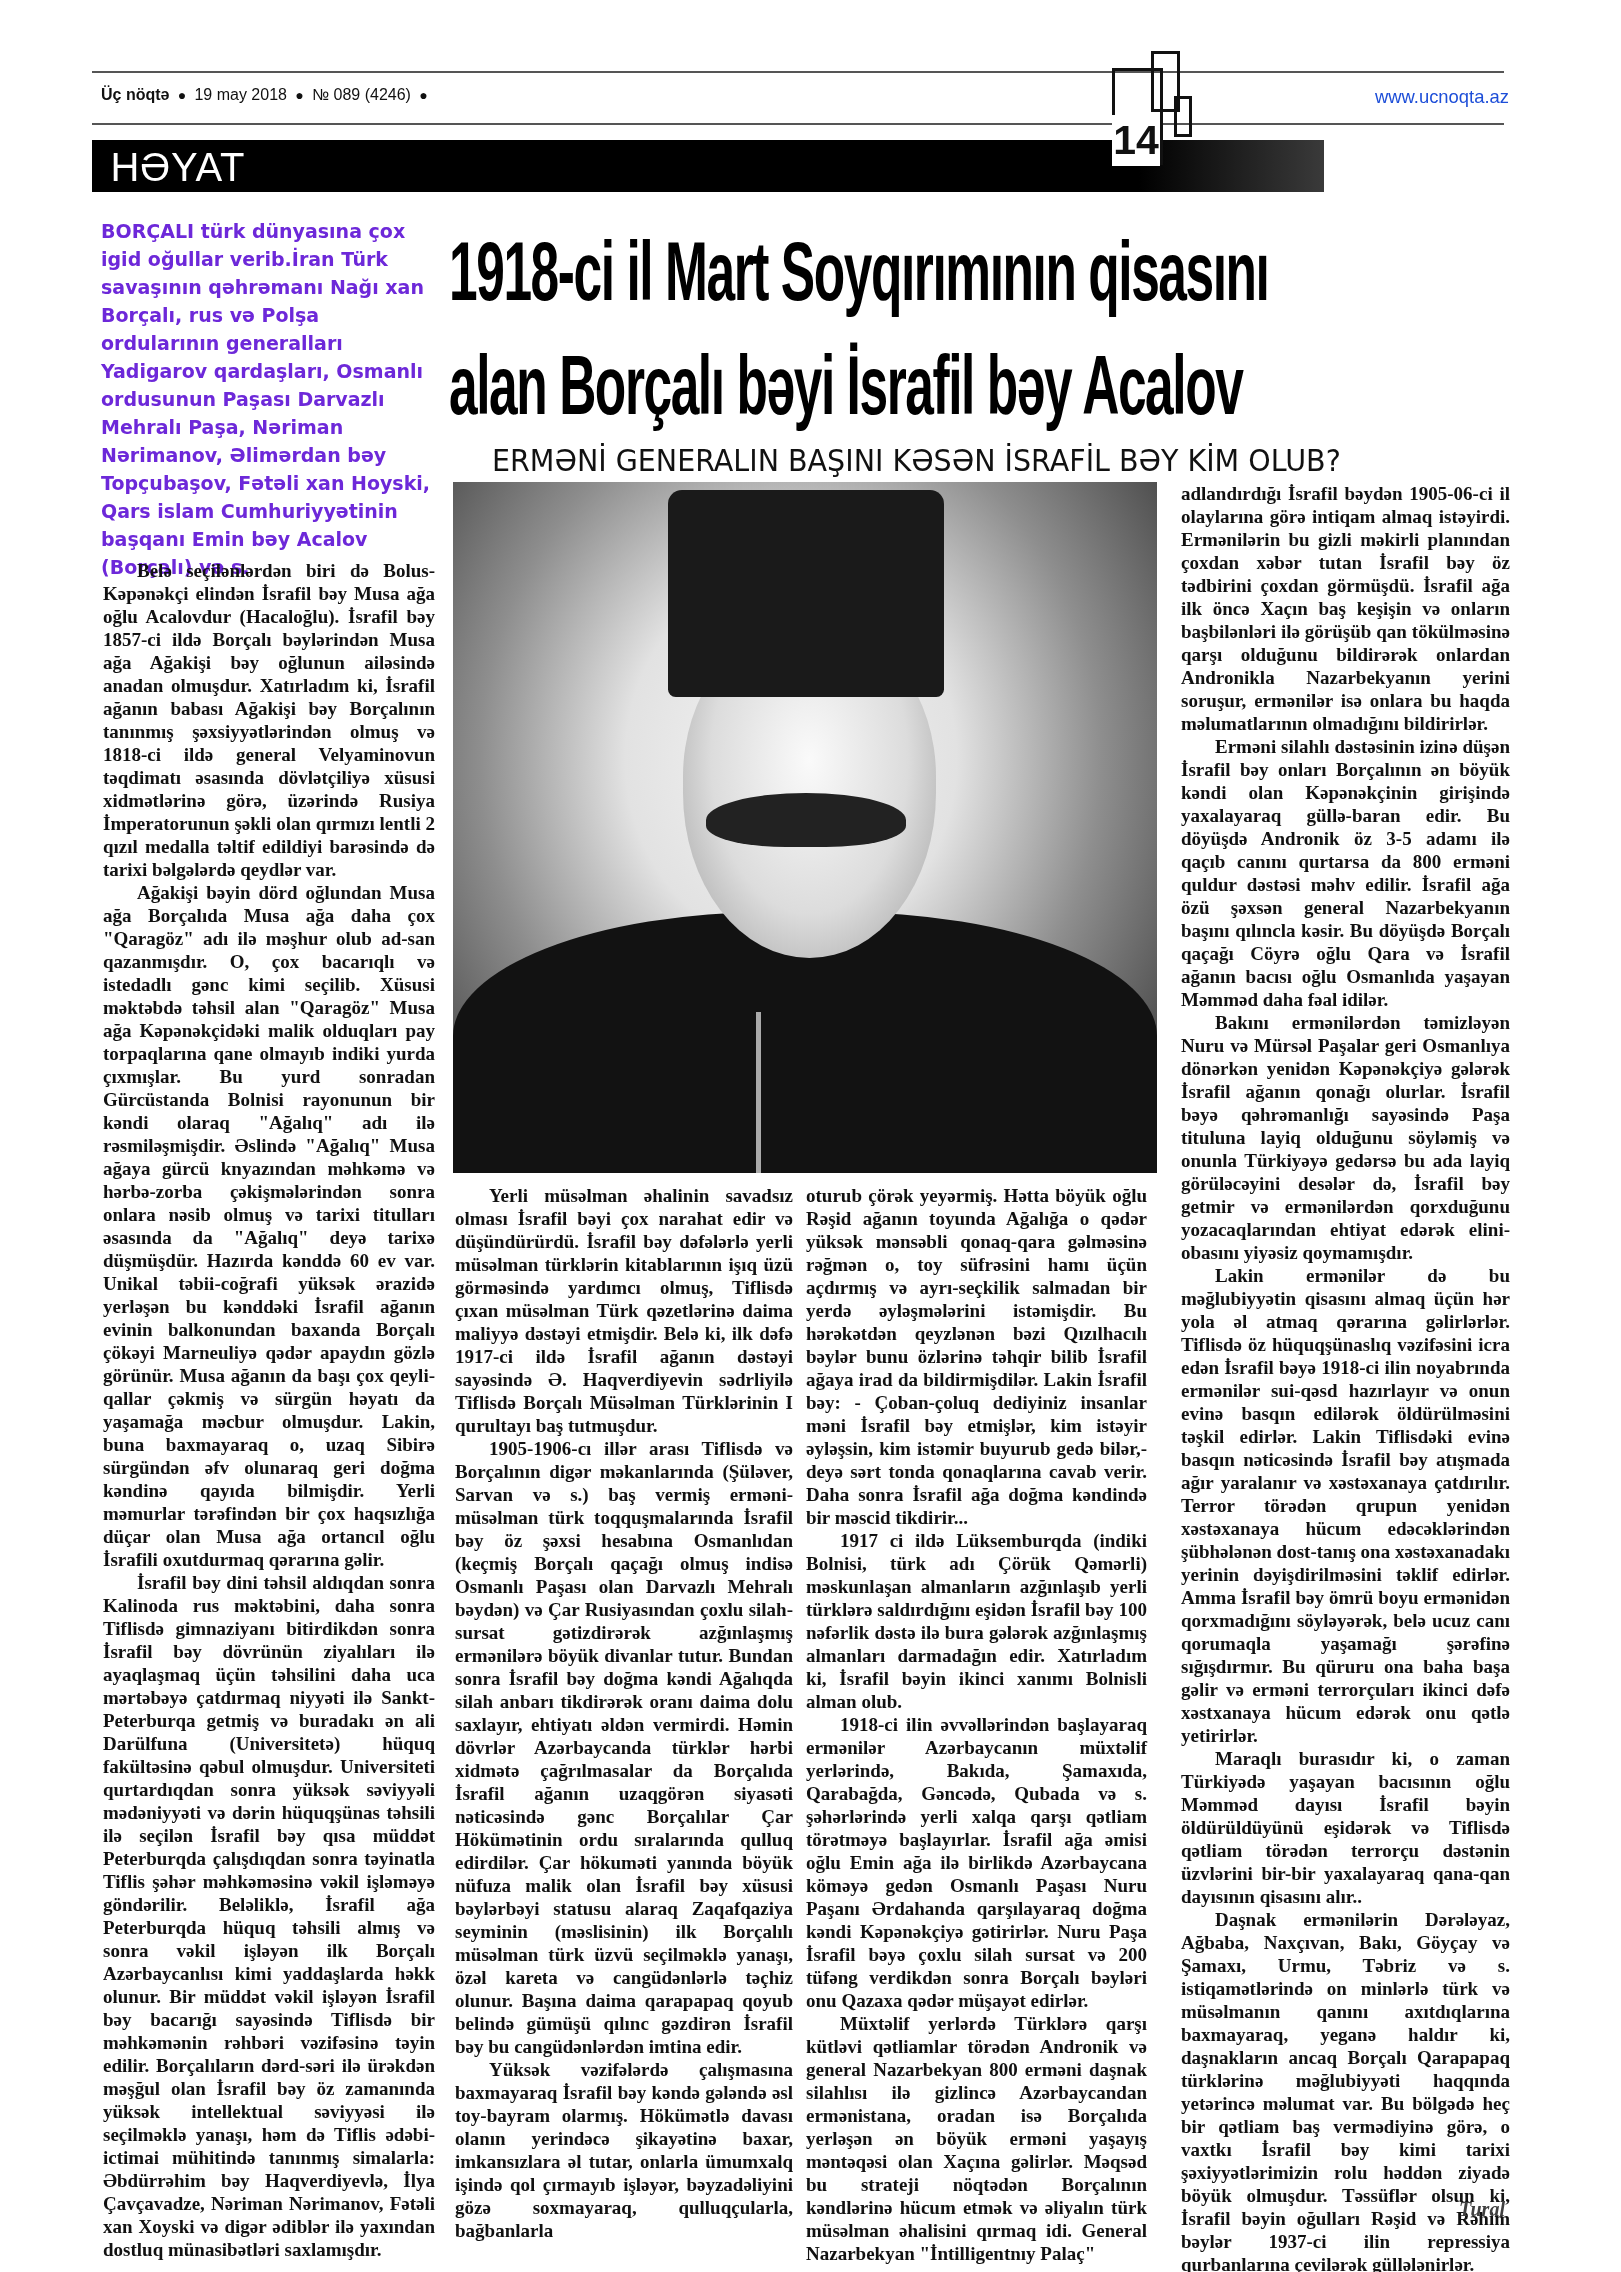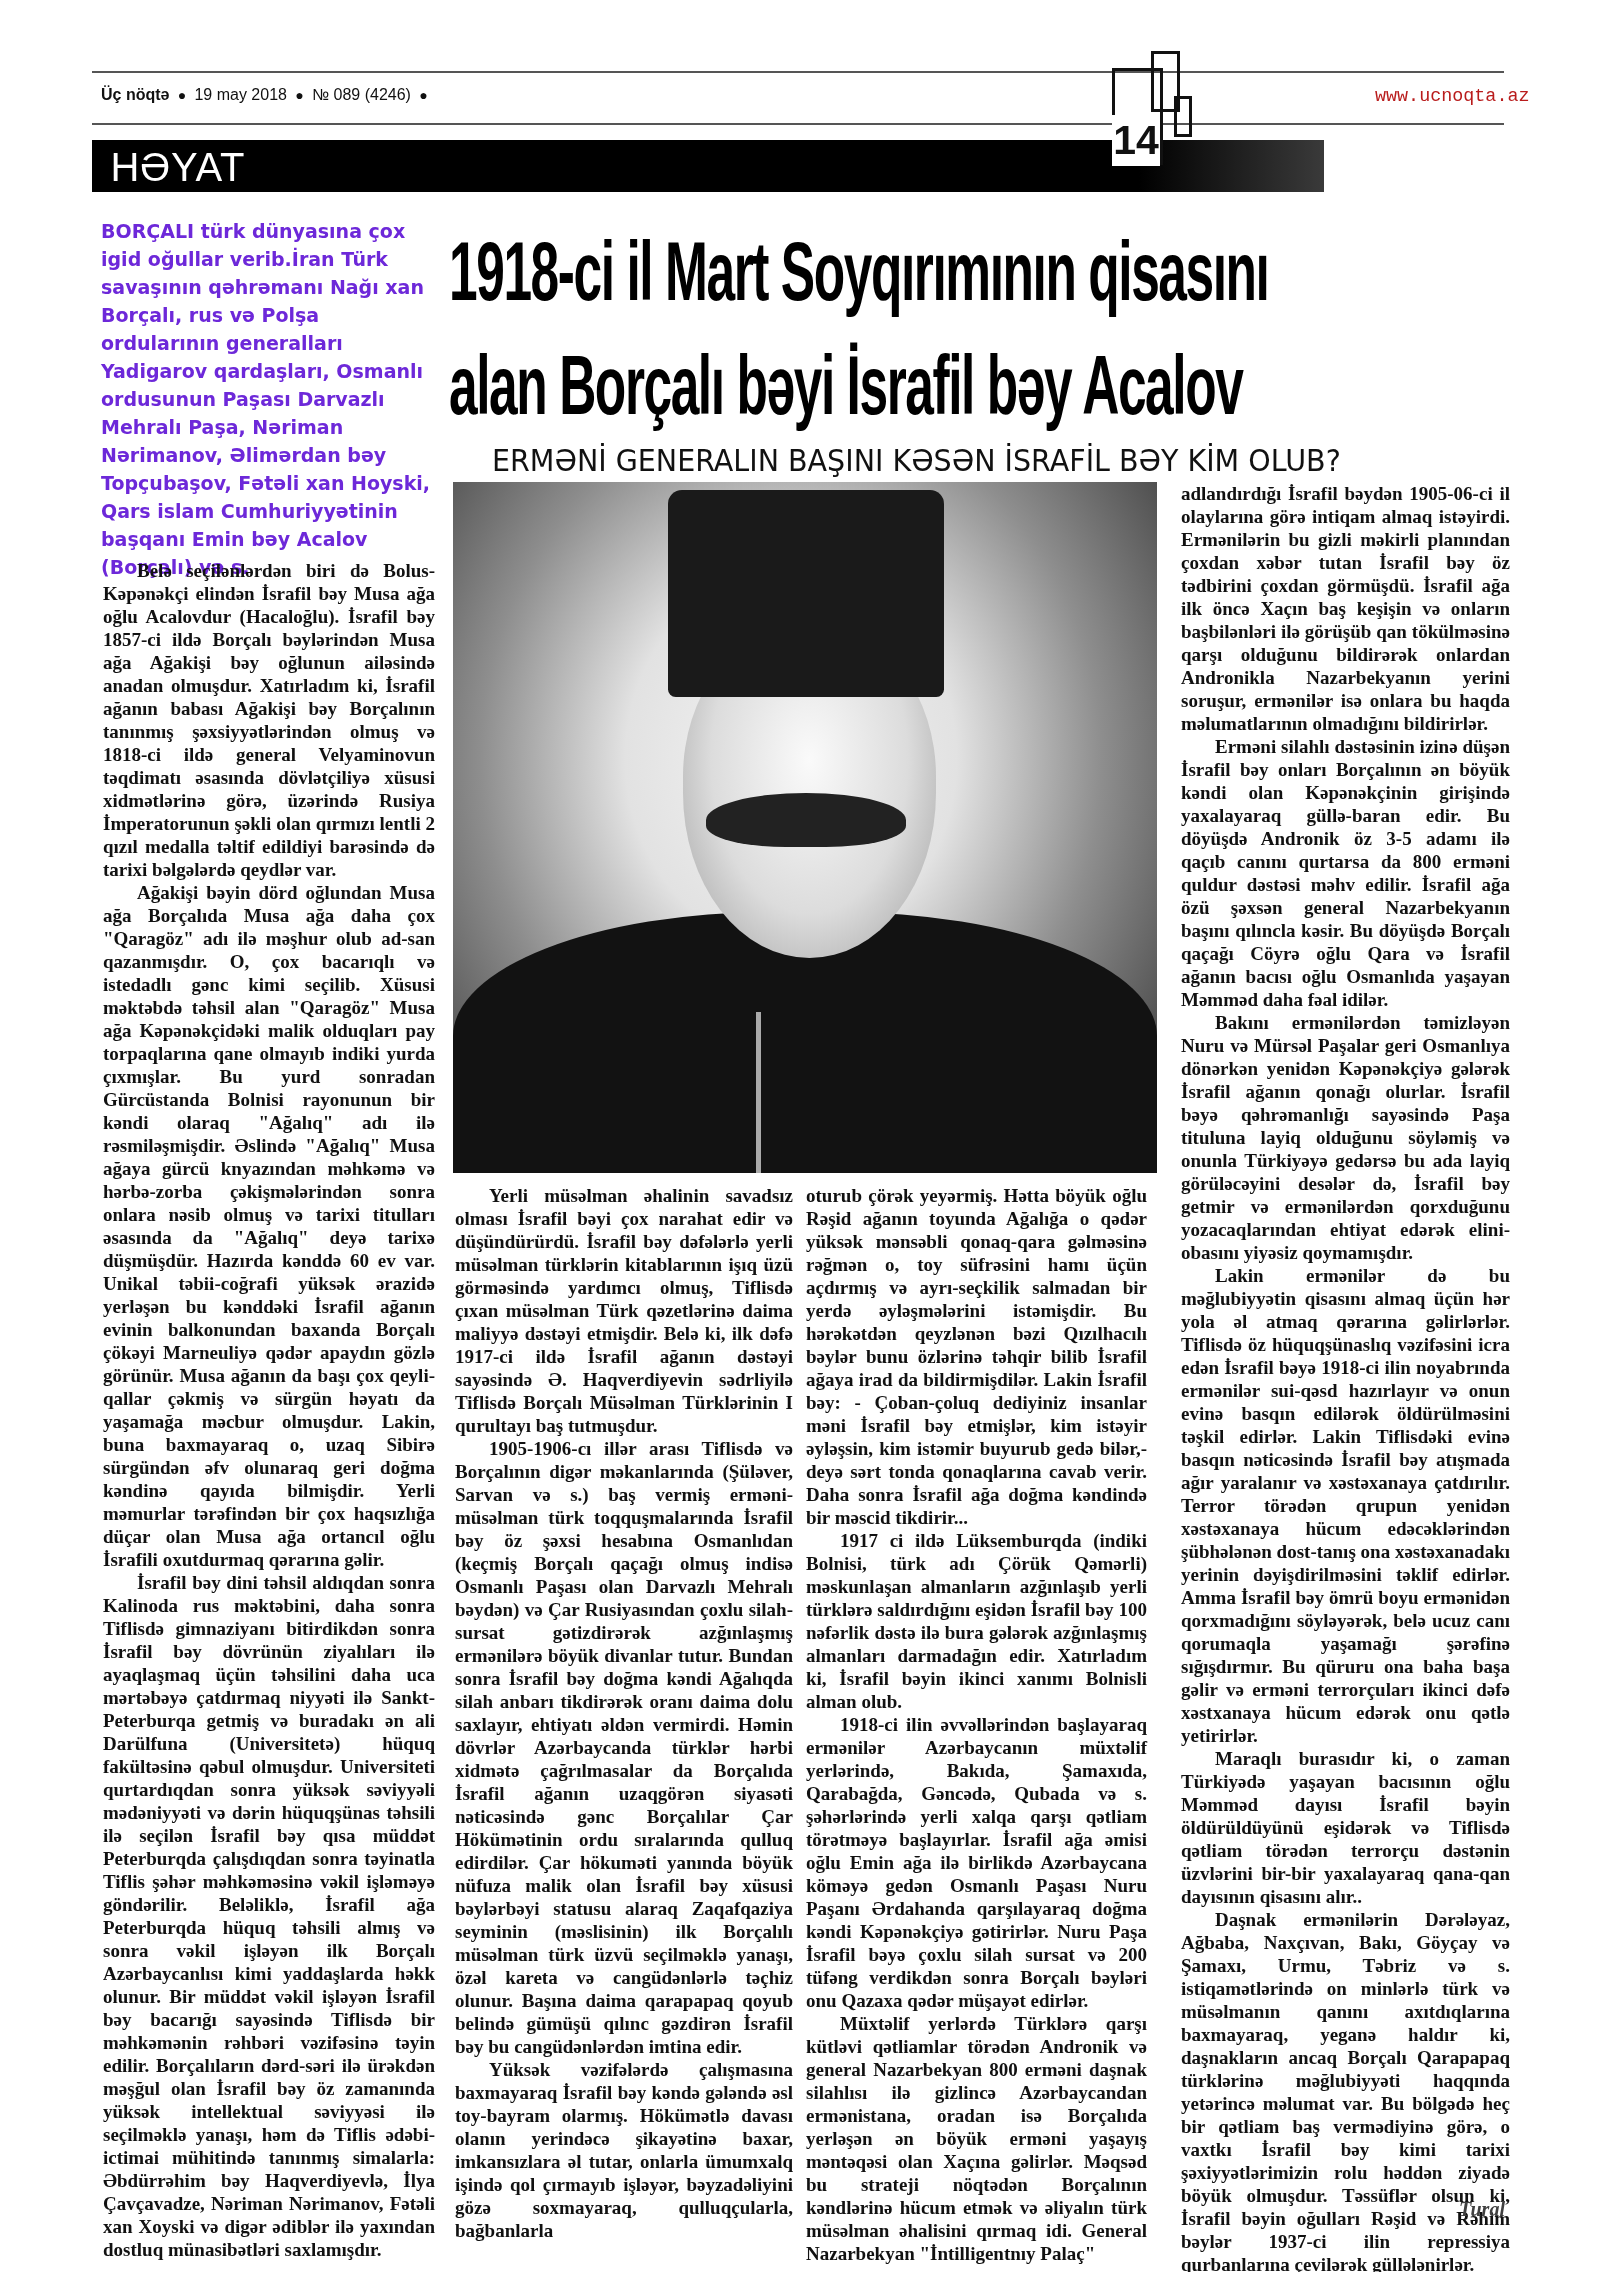--- a/index.html
+++ b/index.html
@@ -1,21 +1,21 @@
 <!DOCTYPE html>
 <html style="font-size:12.3px"><head>
 <meta charset="utf-8">
 <style>
   html, body { margin: 0; padding: 0; background: #ffffff; }
   body { width: 1621px; height: 2273px; position: relative; overflow: hidden; color: #111; }
   .rule { position: absolute; left: 92px; height: 1.5px; background: #555; }
   #masthead { position: absolute; left: 101px; top: 86px; font-family: "Liberation Sans", sans-serif; font-size: 16px; color: #111; white-space: nowrap; text-align: right; }
   #masthead .pub { font-weight: bold; }
   #masthead .dot { font-size: 14px; margin: 0 3.8px; }
-  #site-url { position: absolute; left: 1375px; top: 86px; font-family: Liberation Mono, monospace; font-size: 18.4px; color: #b91c1c; }
+  #site-url { position: absolute; left: 1375px; top: 86px; font-family: Liberation Sans, sans-serif; font-size: 18.4px; color: #1d4ed8; }
   #section-bar { position: absolute; left: 92px; top: 140px; width: 1232px; height: 52px; background: linear-gradient(90deg, #000 0%, #000 85%, #3a3a3a 100%); }
   #section-label { position: absolute; left: 18.4px; top: 4.6px; font-family: "Liberation Sans", sans-serif; font-size: 40px; color: #fff; letter-spacing: 0.8px; }
   #page-logo { position: absolute; left: 1106px; top: 48px; width: 169px; height: 123px; }
   #page-logo .box { position: absolute; border: 3.8px solid #111; background: transparent; }
   #page-number { position: absolute; left: 1112px; top: 115px; width: 48px; height: 51px; background: #fff; font-family: "Liberation Sans", sans-serif; font-weight: bold; font-size: 41px; line-height: 51px; text-align: center; color: #111; }
   #lead { position: absolute; left: 101px; top: 217px; width: 338px; font-family: "DejaVu Sans", sans-serif; font-weight: bold; font-size: 19px; line-height: 28px; color: #6d28d9; }
   #headline { position: absolute; left: 449px; top: 215px; width: 1060px; font-family: "Liberation Sans", sans-serif; font-weight: bold; font-size: 83px; line-height: 114px; letter-spacing: -2.3px; transform: scaleX(0.62); transform-origin: 0 0; width: 1728px; white-space: nowrap; color: #000; }
   #subheadline { position: absolute; left: 492px; top: 442px; font-family: "DejaVu Sans", sans-serif; font-size: 31px; color: #111; white-space: nowrap; letter-spacing: 0; transform: scaleX(0.92); transform-origin: 0 0; }
   #photo { position: absolute; left: 453px; top: 482px; width: 704px; height: 691px; background: radial-gradient(ellipse at 48% 40%, #f4f4f4 0%, #e2e2e2 32%, #8e8e8e 60%, #2a2a2a 100%); overflow: hidden; }
   #photo .fez { position: absolute; left: 215px; top: 7.7px; width: 276px; height: 207px; background: #1a1a1a; border-radius: 14px 14px 7.7px 7.7px; }

